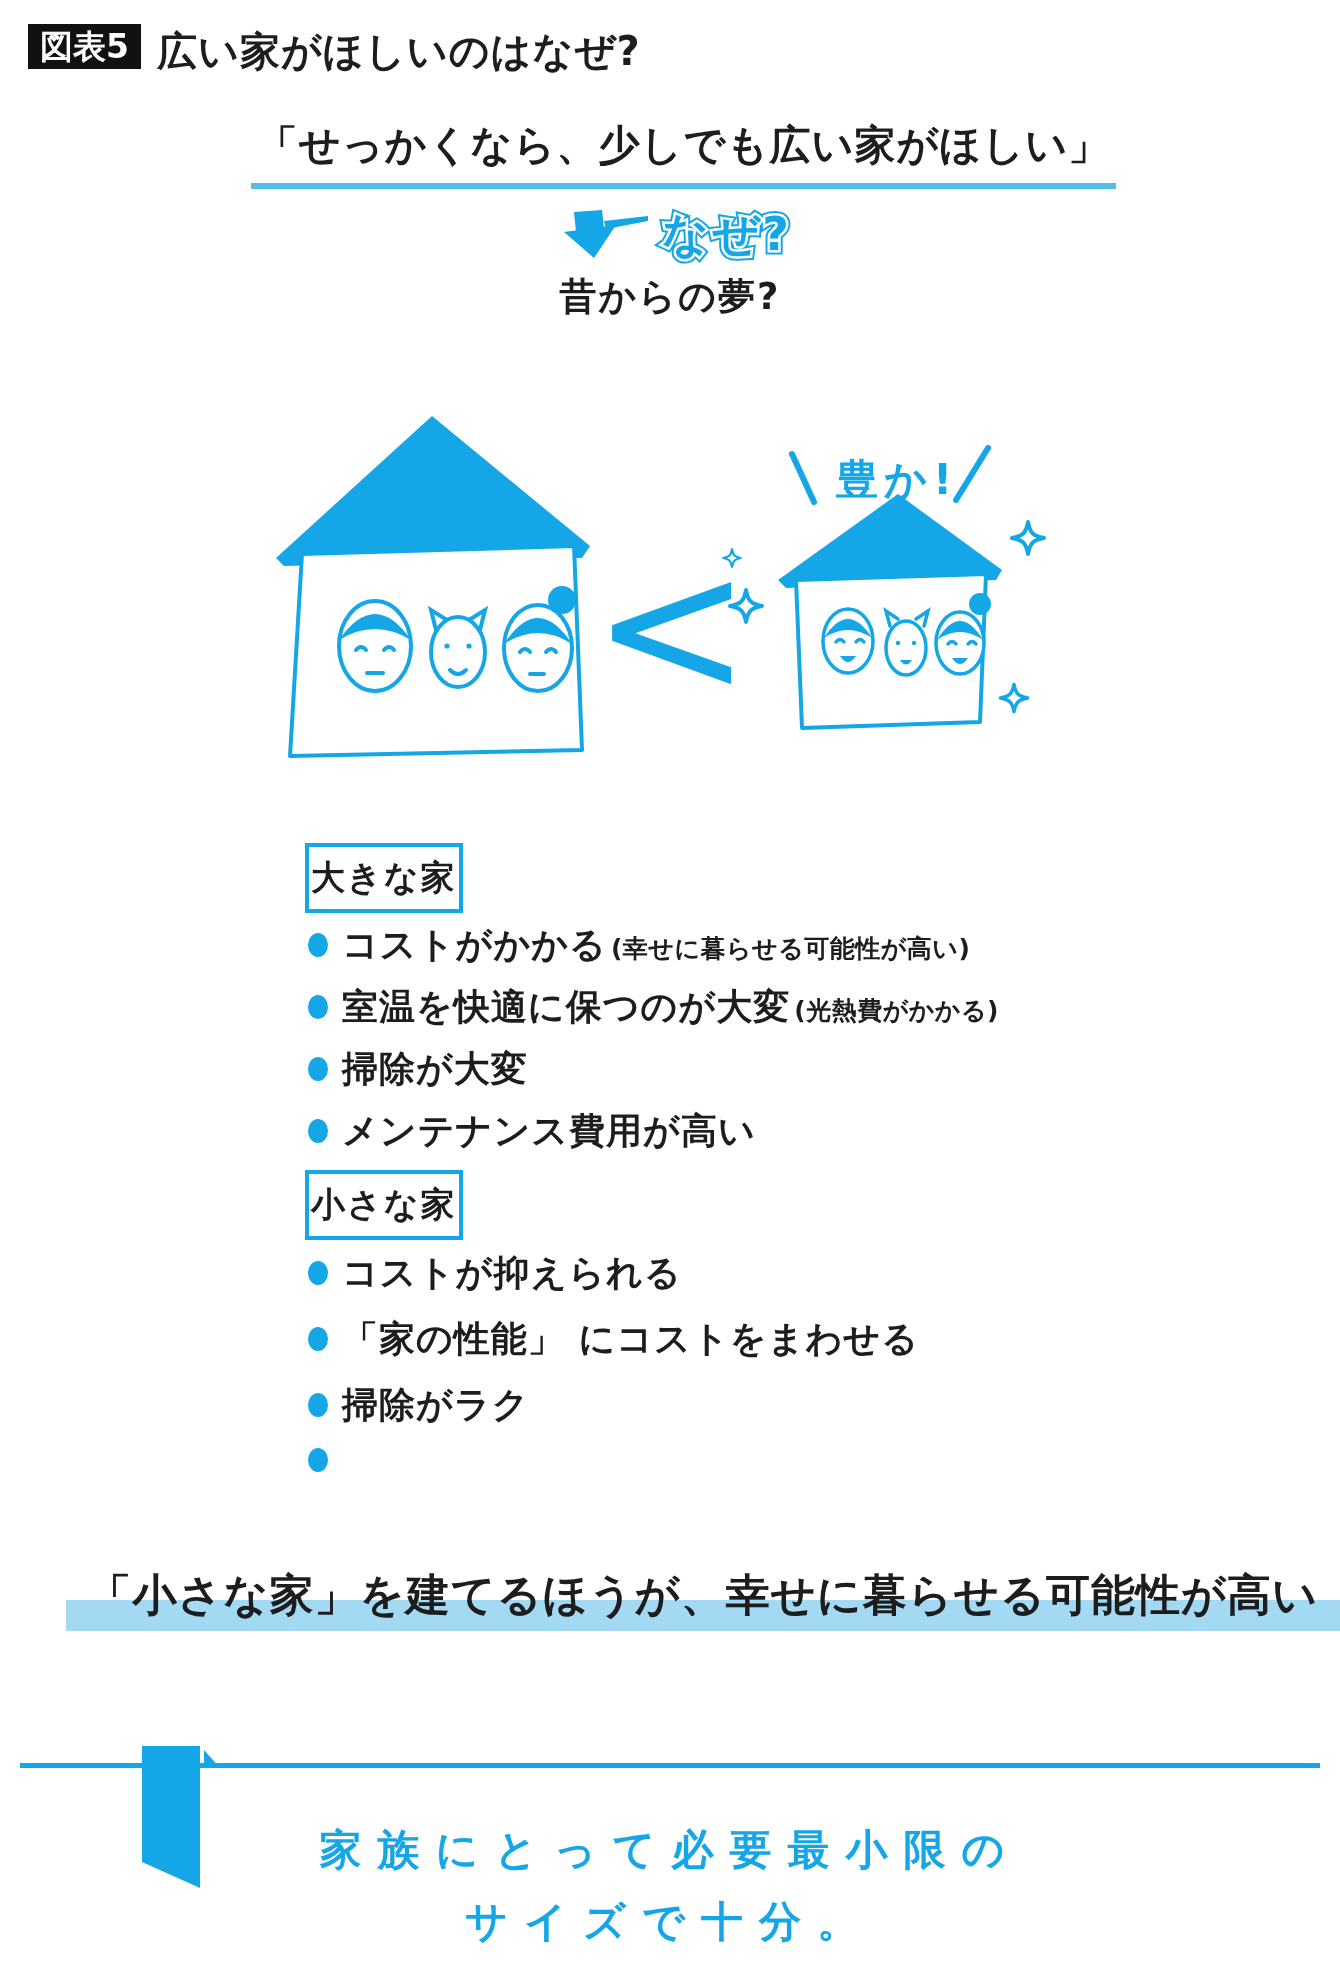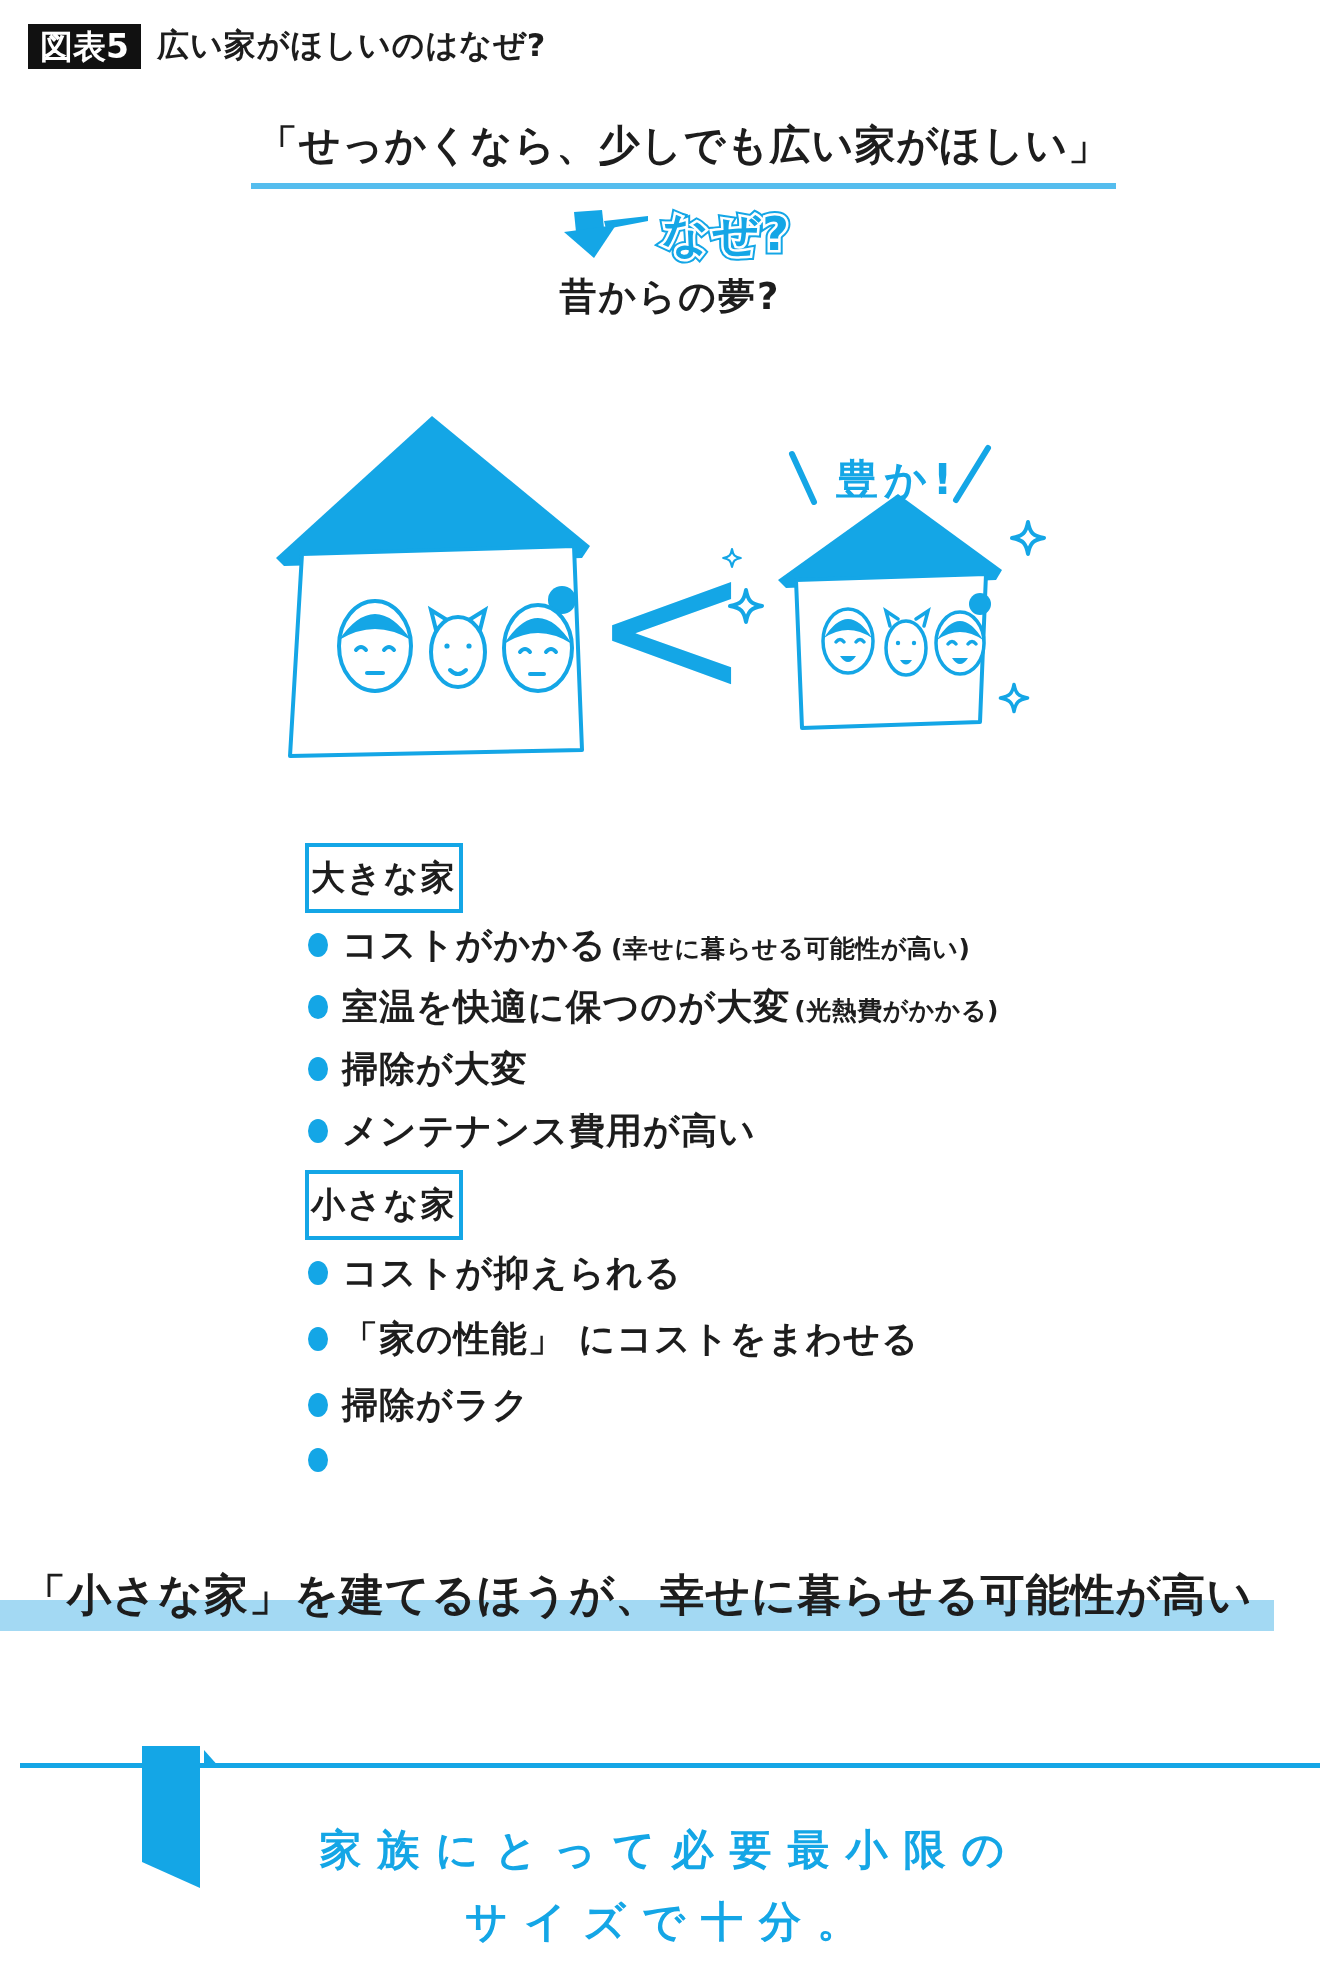--- a/index.html
+++ b/index.html
@@ -9,21 +9,21 @@
     --ink:#1d1d1d;
   }
   *{margin:0;padding:0;box-sizing:border-box;}
   html,body{background:#ffffff;}
   body{font-family:"DejaVu Sans","Liberation Sans",sans-serif;color:var(--ink);}
   .page{position:relative;width:1340px;height:1985px;background:#fff;overflow:hidden;}
 
   
   .header{position:absolute;top:24px;left:28px;display:flex;align-items:flex-start;gap:16px;}
   .badge{background:#111;color:#fff;font-size:33px;font-weight:700;padding:6px 12px;line-height:1;}
-  .title{font-size:32px;font-weight:700;letter-spacing:1px;}
+  .title{font-size:40px;font-weight:700;letter-spacing:1px;}
 
   
   .quote-row{position:absolute;top:118px;left:0;width:100%;text-align:center;padding-left:27px;}
   .quote{display:inline-block;font-size:41px;font-weight:700;letter-spacing:1px;
          padding:0 6px 10px 6px;border-bottom:6px solid var(--underline);}
 
   
   .why-row{position:absolute;top:208px;left:0;width:100%;display:flex;justify-content:center;align-items:center;gap:14px;}
   .arrow-svg{display:block;}
   .naze-wrap{position:relative;display:inline-block;line-height:1;}
@@ -49,21 +49,21 @@
   .list-big{top:922px;width:990px;}
   .list-small{top:1250px;width:990px;}
   .li{display:flex;align-items:baseline;margin-bottom:17px;line-height:1.25;}
   .list-small .li{margin-bottom:21px;}
   .dot{flex:0 0 auto;width:20px;height:24px;border-radius:50%;background:var(--blue);
        align-self:center;margin-right:14px;}
   .li-text{font-size:36px;font-weight:600;letter-spacing:1px;}
   .li-note{font-size:25px;font-weight:600;letter-spacing:0.5px;margin-left:4px;}
 
   
-  .conclusion-row{position:absolute;top:1566px;left:0;width:100%;text-align:left;font-family:Liberation Mono, monospace;}
+  .conclusion-row{position:absolute;top:1566px;left:0;width:100%;text-align:right;font-family:Liberation Mono, monospace;}
   .conclusion{display:inline-block;font-size:44px;font-weight:700;letter-spacing:1px;padding:0 22px 6px 22px;
               background:linear-gradient(to bottom,transparent 52%,var(--blue-light) 52%,var(--blue-light) 100%);}
 
   
   .footer-line{position:absolute;top:1763px;left:20px;width:1300px;height:5px;background:var(--blue);}
   .ribbon{position:absolute;left:134px;top:1738px;}
   .footer-text{position:absolute;left:0;width:100%;text-align:center;color:var(--blue);
                font-size:42px;font-weight:700;letter-spacing:16px;}
   .ft1{top:1822px;}
   .ft2{top:1894px;}

